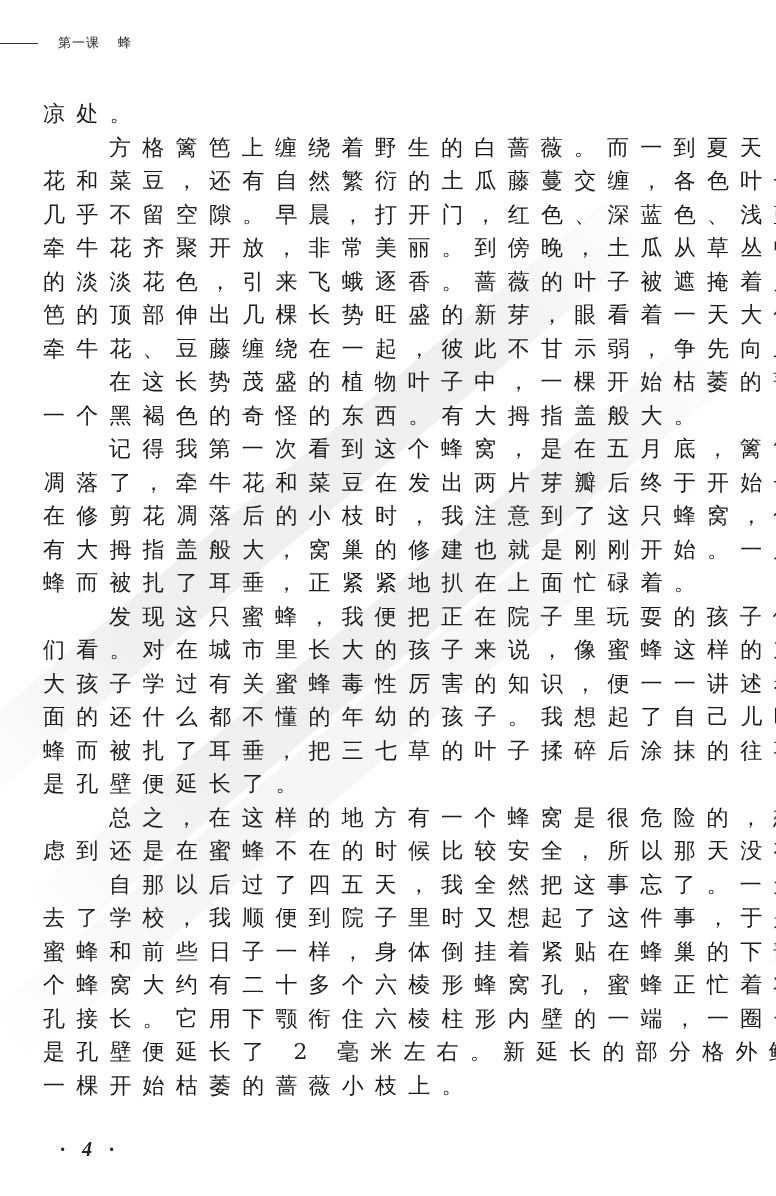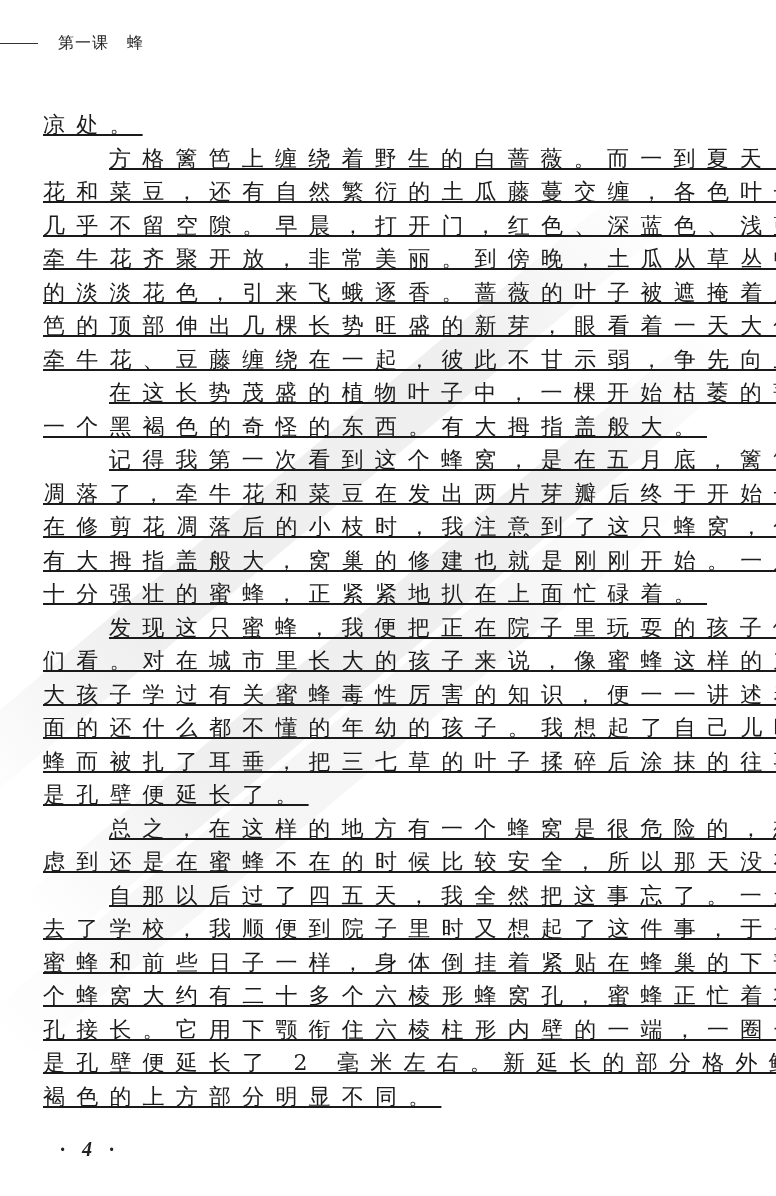--- a/index.html
+++ b/index.html
@@ -39,32 +39,31 @@
       display: flex;
       align-items: center;
     }
     .header-rule {
       width: 38px;
       height: 1px;
       background: #333;
       margin-right: 20px;
     }
     .header-title {
-      font-size: 16px;
+      font-size: 13px;
       letter-spacing: 1px;
       color: #222;
       font-family: "DejaVu Sans", "Liberation Sans", sans-serif;
     }
     .header-title .gap { display: inline-block; width: 18px; }
     .content {
       position: absolute;
       left: 43px;
-      top: 108px;
+      top: 97px;
       width: 680px;
-      text-decoration: underline;
     }
     .line {
       height: 33.5px;
       line-height: 33.5px;
       font-size: 22px;
       letter-spacing: 11.2px;
       white-space: nowrap;
       color: #1c1c1c;
     }
     .line.indent { padding-left: 66px; }
@@ -111,38 +110,38 @@
     </div>
     <div>
       <div class="line indent">在这长势茂盛的植物叶子中，一棵开始枯萎的蔷薇小枝上，垂下</div>
       <div class="line">一个黑褐色的奇怪的东西。有大拇指盖般大。</div>
     </div>
     <div>
       <div class="line indent">记得我第一次看到这个蜂窝，是在五月底，篱笆上的白蔷薇已经</div>
       <div class="line">凋落了，牵牛花和菜豆在发出两片芽瓣后终于开始长出其他的叶子来。</div>
       <div class="line">在修剪花凋落后的小枝时，我注意到了这只蜂窝，仔细一看，顶多只</div>
       <div class="line">有大拇指盖般大，窝巢的修建也就是刚刚开始。一只黄色的、看上去</div>
-      <div class="line">十分强壮的蜜蜂，正紧紧地扒在上面忙碌着。</div>
+      <div class="line">蜂而被扎了耳垂，正紧紧地扒在上面忙碌着。</div>
     </div>
     <div>
       <div class="line indent">发现这只蜜蜂，我便把正在院子里玩耍的孩子们叫过来，指给他</div>
       <div class="line">们看。对在城市里长大的孩子来说，像蜜蜂这样的东西还是很稀罕的。</div>
       <div class="line">大孩子学过有关蜜蜂毒性厉害的知识，便一一讲述着并告诫和吓唬下</div>
       <div class="line">面的还什么都不懂的年幼的孩子。我想起了自己儿时，由于惹恼了蜜</div>
       <div class="line">蜂而被扎了耳垂，把三七草的叶子揉碎后涂抹的往事。那时还没有人</div>
       <div class="line">是孔壁便延长了。</div>
     </div>
     <div>
       <div class="line indent">总之，在这样的地方有一个蜂窝是很危险的，想把它捅掉。但考</div>
       <div class="line">虑到还是在蜜蜂不在的时候比较安全，所以那天没有去动它。</div>
     </div>
     <div>
       <div class="line indent">自那以后过了四五天，我全然把这事忘了。一天早晨，孩子们</div>
       <div class="line">去了学校，我顺便到院子里时又想起了这件事，于是去看了一下。</div>
       <div class="line">蜜蜂和前些日子一样，身体倒挂着紧贴在蜂巢的下部正工作着。这</div>
       <div class="line">个蜂窝大约有二十多个六棱形蜂窝孔，蜜蜂正忙着将其中的一个窝</div>
       <div class="line">孔接长。它用下颚衔住六棱柱形内壁的一端，一圈一圈地转着，于</div>
       <div class="line">是孔壁便延长了 2 毫米左右。新延长的部分格外鲜明，与已变成黑</div>
-      <div class="line">褐色的上方部分明显不同。</div>
+      <div class="line">一棵开始枯萎的蔷薇小枝上。</div>
     </div>
   </div>
 
 <div class="page-number">· 4 ·</div>
 
 </body></html>

